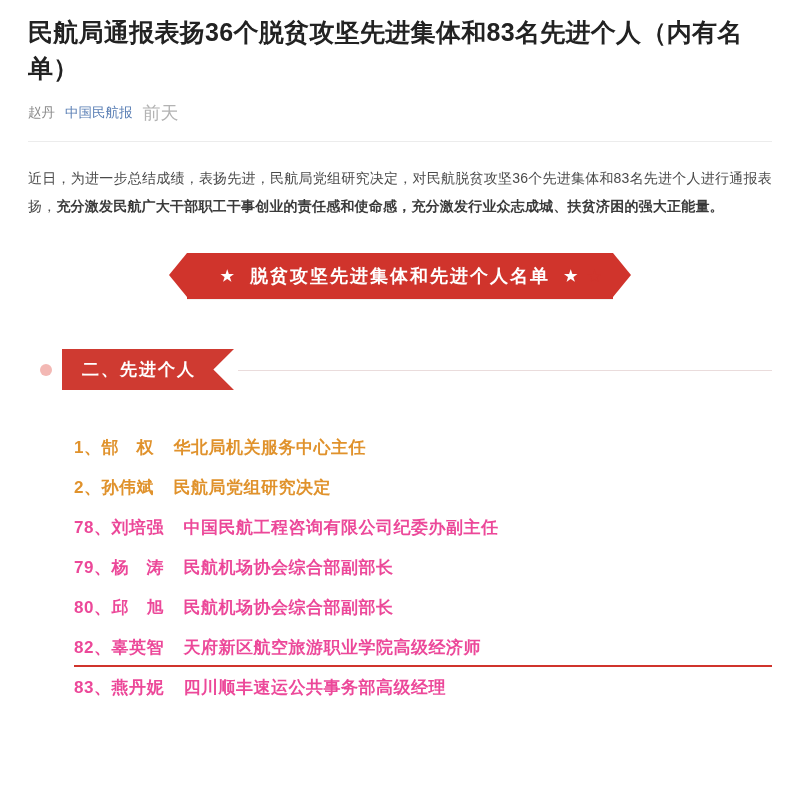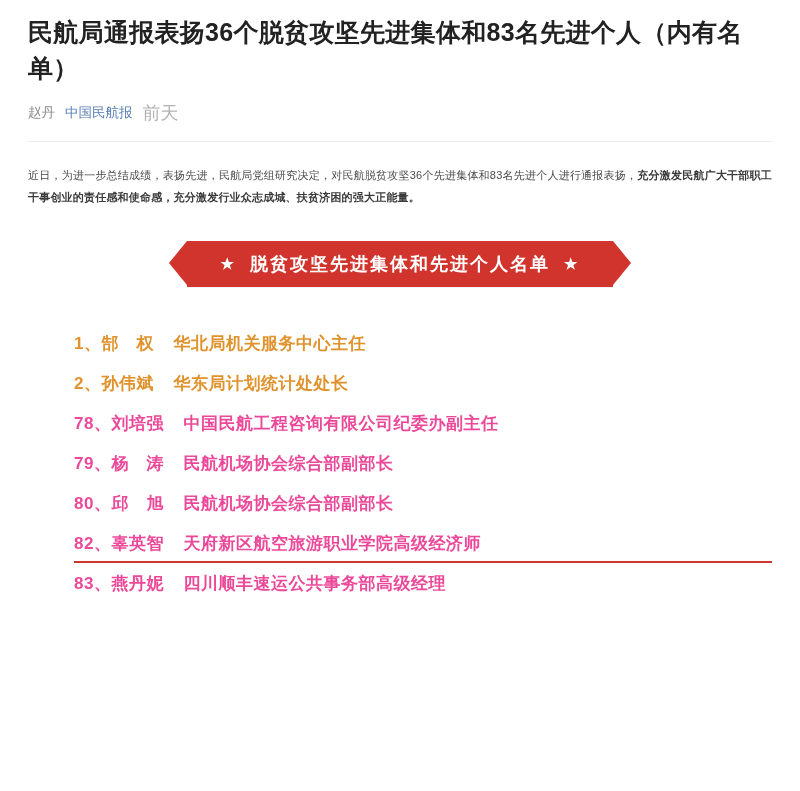--- a/index.html
+++ b/index.html
@@ -47,21 +47,21 @@
 
   .divider {
     margin-top: 16px;
     border-top: 1px solid #ececec;
     width: 100%;
   }
 
   
   .para {
     margin-top: 22px;
-    font-size: 11px;
+    font-size: 14px;
     line-height: 2.0;
     color: #4a4a4a;
     letter-spacing: 0.2px;
     text-align: justify;
   }
   .para b {
     color: #3a3a3a;
     font-weight: bold;
   }
 
@@ -207,24 +207,29 @@
   <div class="banner-wrap">
     <span class="star-out left">★</span>
     <div class="banner">
       <span class="star">★</span>
       <span>脱贫攻坚先进集体和先进个人名单</span>
       <span class="star">★</span>
     </div>
     <span class="star-out right">★</span>
   </div>
 
+  <div class="section">
+    <span class="bullet"></span>
+    <span class="tag">二、先进个人</span>
+    <span class="rule"></span>
+  </div>
 
   <div class="list" id="entry-list">
       <div class="entry"><span class="num">1、</span><span class="nm">郜　权</span><span class="desc">华北局机关服务中心主任</span></div>
-      <div class="entry"><span class="num">2、</span><span class="nm">孙伟斌</span><span class="desc">华东局计划统计处处长</span></div>
+      <div class="entry"><span class="num">2、</span><span class="nm">孙伟斌</span><span class="desc">民航局党组研究决定</span></div>
       <div class="entry gray"><span class="num">78、</span><span class="nm">刘培强</span><span class="desc">中国民航工程咨询有限公司纪委办副主任</span></div>
       <div class="entry gray"><span class="num">79、</span><span class="nm">杨　涛</span><span class="desc">民航机场协会综合部副部长</span></div>
       <div class="entry gray"><span class="num">80、</span><span class="nm">邱　旭</span><span class="desc">民航机场协会综合部副部长</span></div>
       <div class="entry gray underline"><span class="num">82、</span><span class="nm">辜英智</span><span class="desc">天府新区航空旅游职业学院高级经济师</span></div>
       <div class="entry gray"><span class="num">83、</span><span class="nm">燕丹妮</span><span class="desc">四川顺丰速运公共事务部高级经理</span></div>
     </div>
 
 </div>
 
 </body></html>

